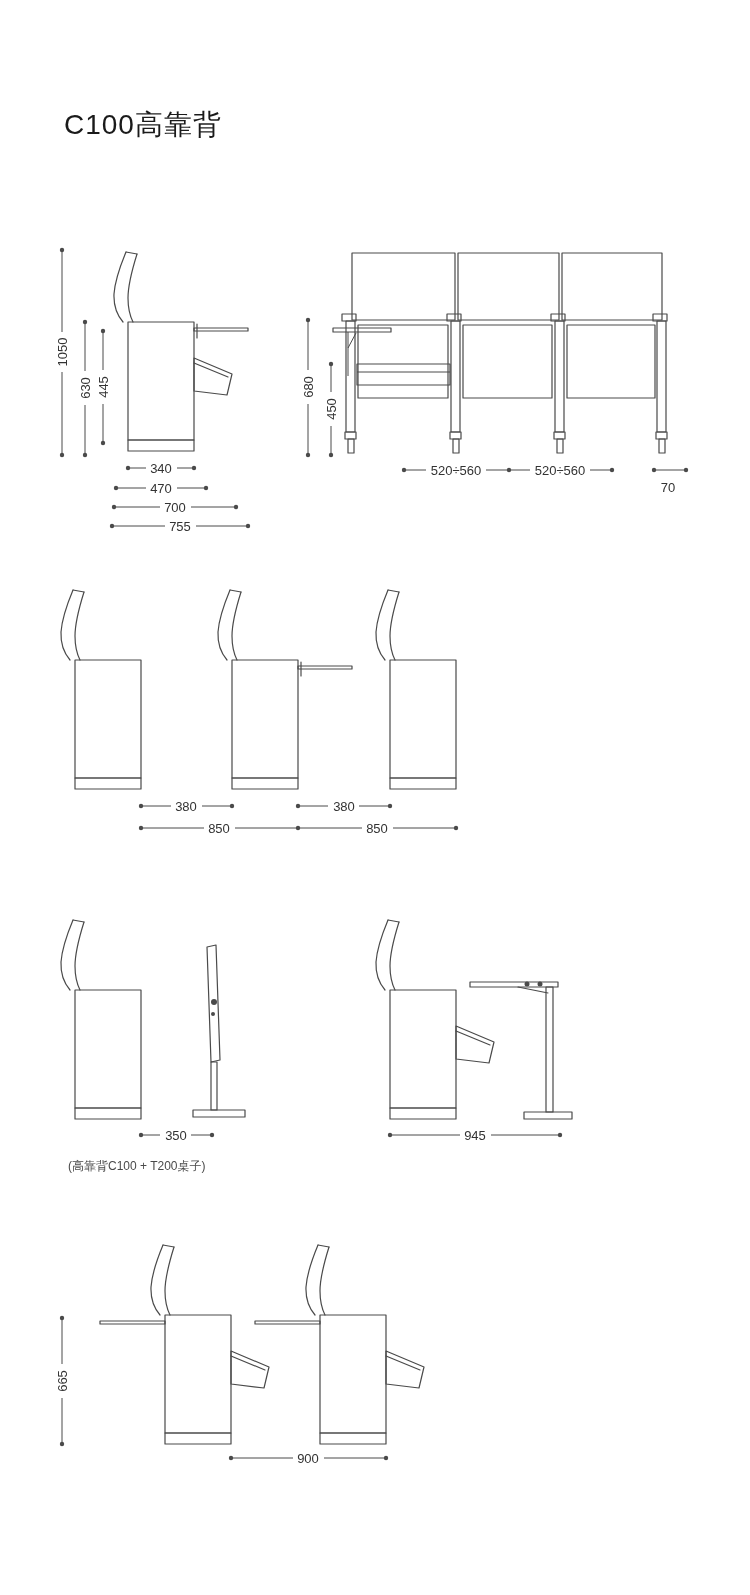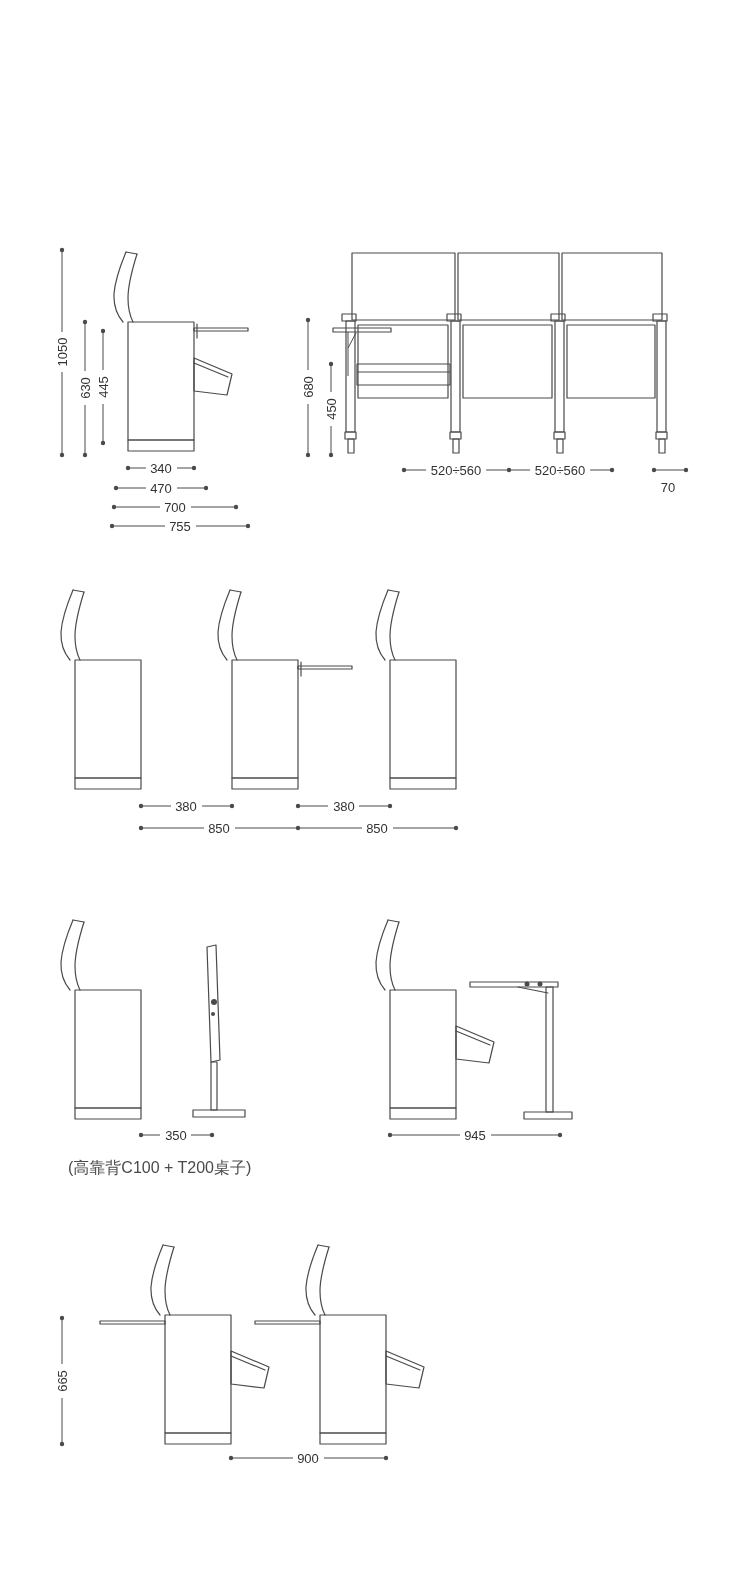--- a/index.html
+++ b/index.html
@@ -6,37 +6,38 @@
   .canvas{
     position:relative;width:750px;height:1595px;background:#ffffff;
     font-family:"Liberation Sans",sans-serif;overflow:hidden;
   }
   .title{
     position:absolute;left:64px;top:106px;margin:0;
     font-size:28px;font-weight:500;color:#1a1a1a;letter-spacing:1px;
   }
   .caption{
     position:absolute;left:68px;top:1158px;
-    font-size:16px;color:#4a4a4a;
+    font-size:12px;color:#4a4a4a;
   }
   .drawing-svg{position:absolute;left:0;top:0;}
   .draw{fill:none;stroke:#4a4a4a;stroke-width:1.2;stroke-linejoin:round;stroke-linecap:round;}
   .dline{stroke:#4a4a4a;stroke-width:1;}
   .ddot{fill:#4a4a4a;}
   .dmask{fill:#ffffff;}
   .dtext{
     font-family:"Liberation Sans",sans-serif;font-size:13px;fill:#333333;
     text-anchor:middle;dominant-baseline:central;
   }
 </style>
 </head>
 <body>
 
 <div class="canvas">
 
+  <h1 class="title">C100高靠背</h1>
 
   <svg class="drawing-svg" width="750" height="1595" viewBox="0 0 750 1595" xmlns="http://www.w3.org/2000/svg">
 
     <defs>
       <g id="chairSide">
         <path class="draw" d="M 6,2 C 1,14 -5,30 -6,44 C -6.5,56 -3,65 3,72"></path>
         <path class="draw" d="M 17,4 C 12,20 8,36 8,48 C 8,59 10,66 13,72"></path>
         <path class="draw" d="M 6,2 L 17,4"></path>
         <rect class="draw" x="8" y="72" width="66" height="118"></rect>
         <rect class="draw" x="8" y="190" width="66" height="11"></rect>

